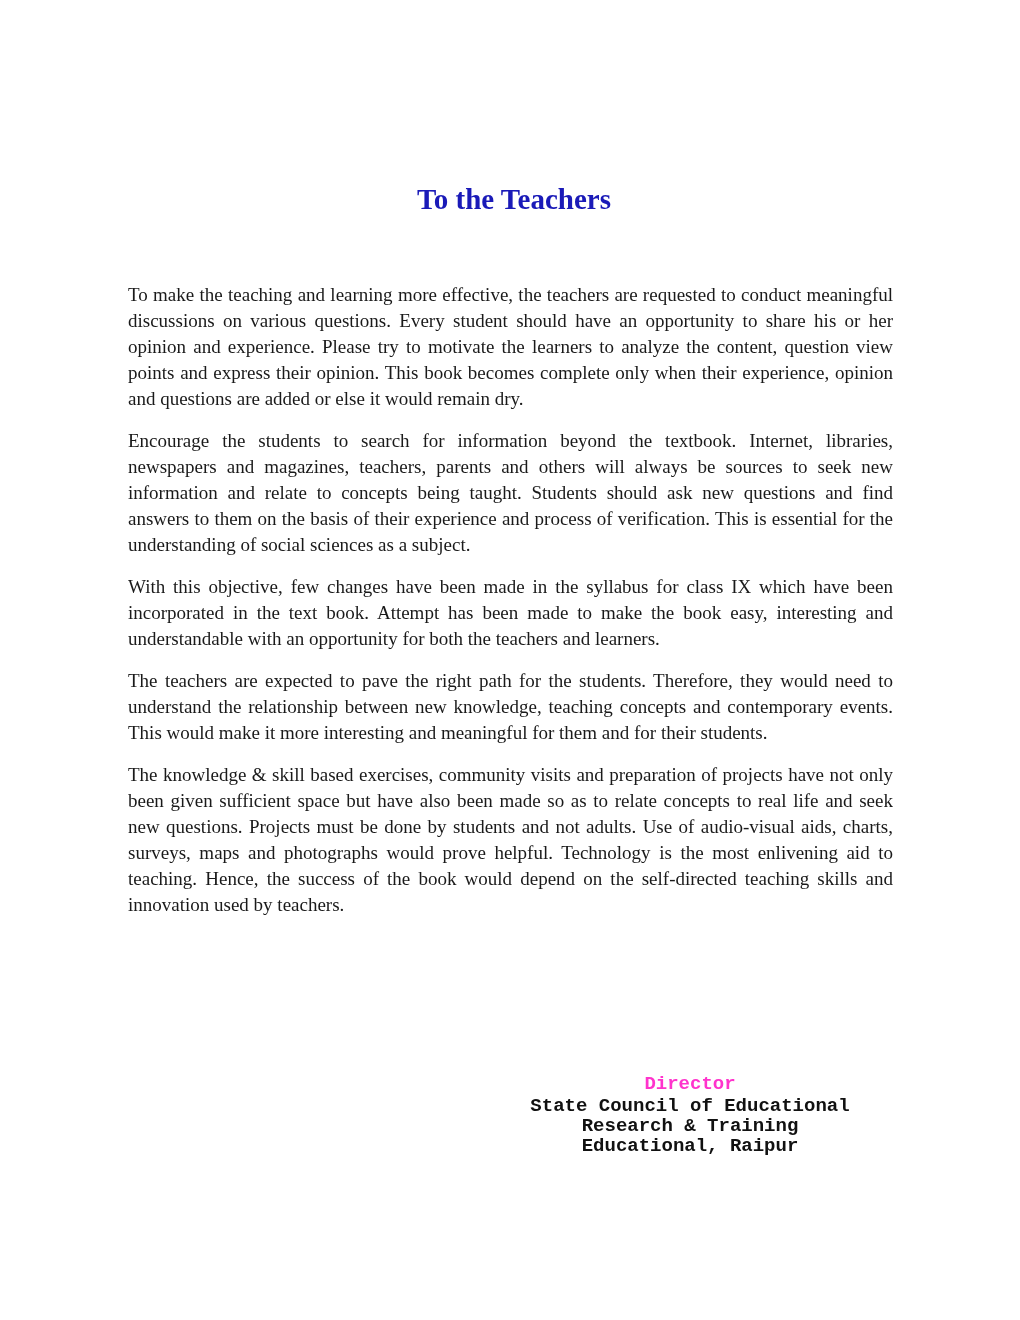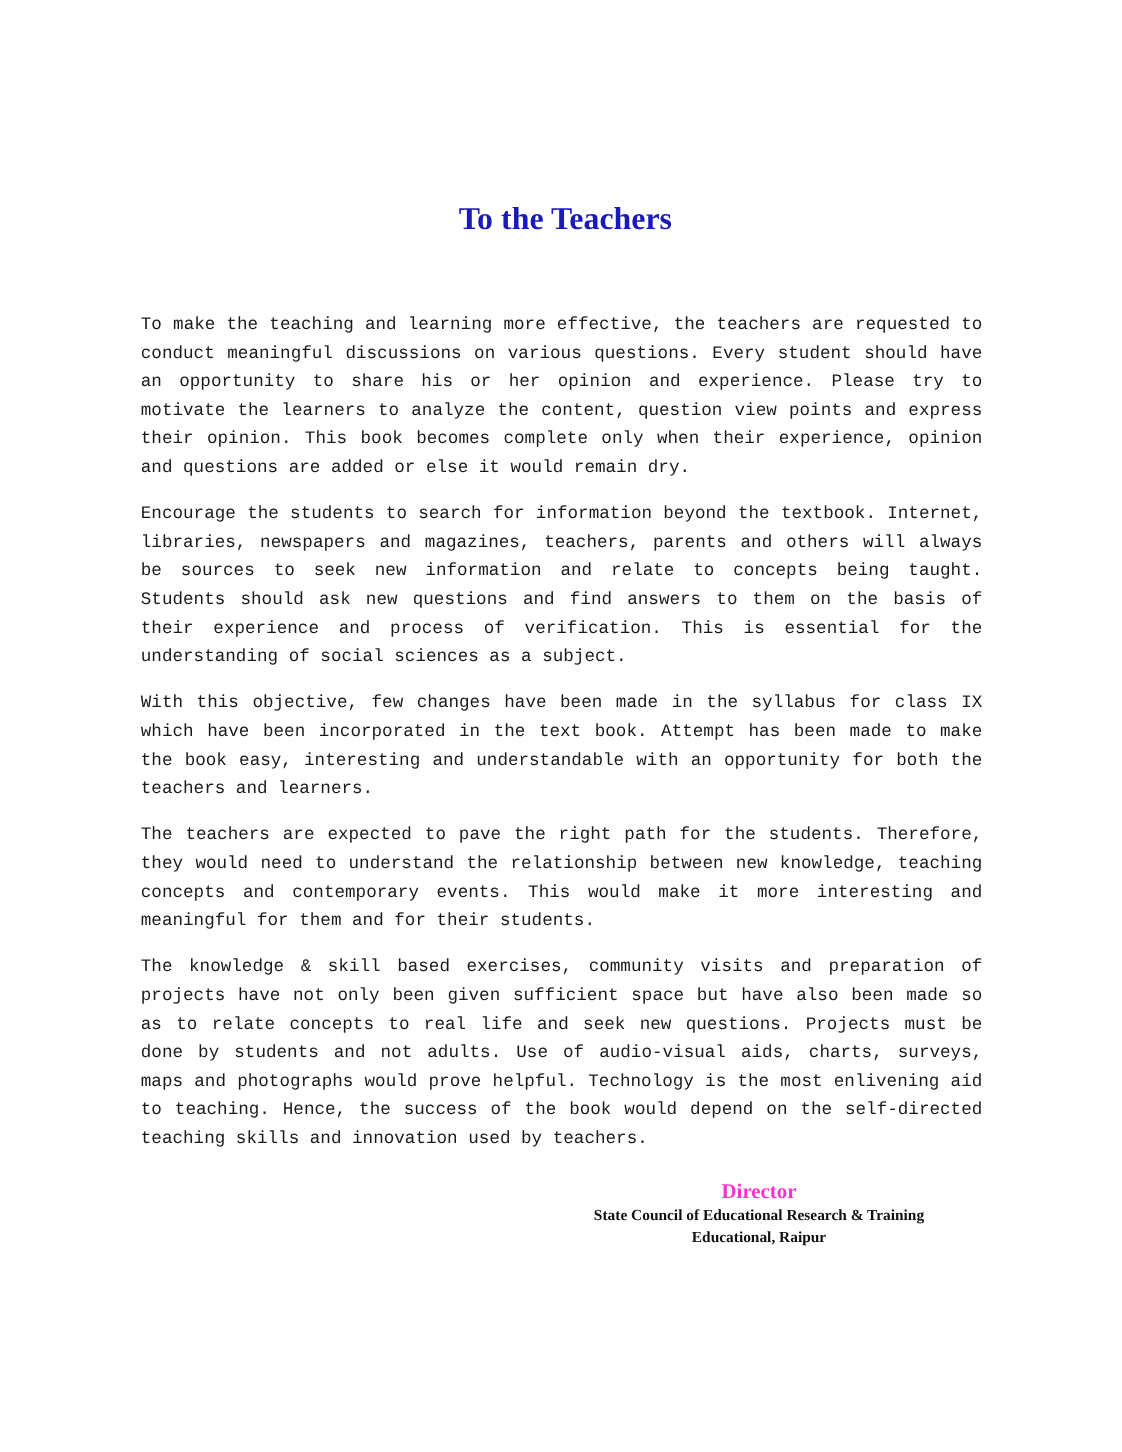--- a/index.html
+++ b/index.html
@@ -5,30 +5,30 @@
   html, body { margin: 0; padding: 0; background: #ffffff; }
   body { width: 1020px; height: 1320px; position: relative; overflow: hidden; }
   .page { position: absolute; left: 0; top: 10px; width: 808px; height: 1320px; background: #fff; }
   .title {
     position: absolute; top: 173px; left: 0; width: 1028px; text-align: center;
     font-family: "Liberation Serif", serif; font-weight: bold; font-size: 29px;
     color: #1a1ab8; margin: 0;
   }
   .body-text {
     position: absolute; left: 128px; top: 272px; width: 765px;
-    font-family: Liberation Mono, monospace; font-size: 16px; line-height: 26px;
+    font-family: Liberation Serif, serif; font-size: 19px; line-height: 26px;
     color: #1a1a1a;
   }
   .body-text p { margin: 0 0 16px 0; text-align: justify; }
   .signature {
     position: absolute; left: 500px; top: 1062px; width: 380px; text-align: center;
-    font-family: Liberation Serif, serif;
+    font-family: Liberation Mono, monospace;
   }
   .sig-role { font-weight: bold; font-size: 19px; color: #ff33cc; line-height: 24px; }
-  .sig-org, .sig-place { font-weight: bold; font-size: 14px; color: #111; line-height: 20px; }
+  .sig-org, .sig-place { font-weight: bold; font-size: 19px; color: #111; line-height: 20px; }
 </style>
 </head>
 <body>
 
 <div class="page">
   <h1 class="title">To the Teachers</h1>
 
   <div class="body-text">
     <p>To make the teaching and learning more effective, the teachers are requested to conduct meaningful discussions on various questions. Every student should have an opportunity to share his or her opinion and experience. Please try to motivate the learners to analyze the content, question view points and express their opinion. This book becomes complete only when their experience, opinion and questions are added or else it would remain dry.</p>
     <p>Encourage the students to search for information beyond the textbook. Internet, libraries, newspapers and magazines, teachers, parents and others will always be sources to seek new information and relate to concepts being taught. Students should ask new questions and find answers to them on the basis of their experience and process of verification. This is essential for the understanding of social sciences as a subject.</p>

